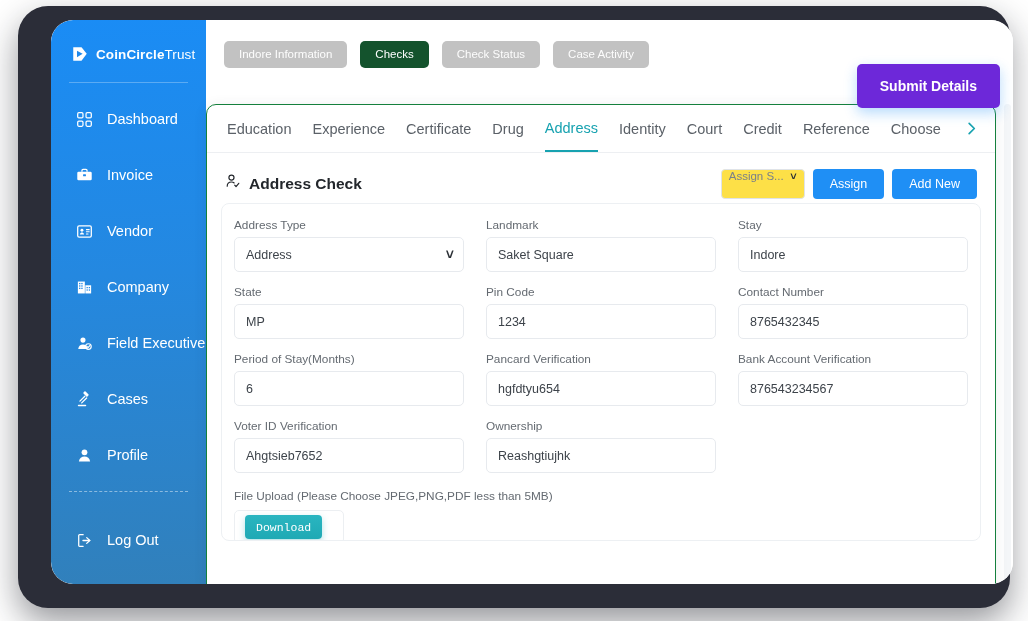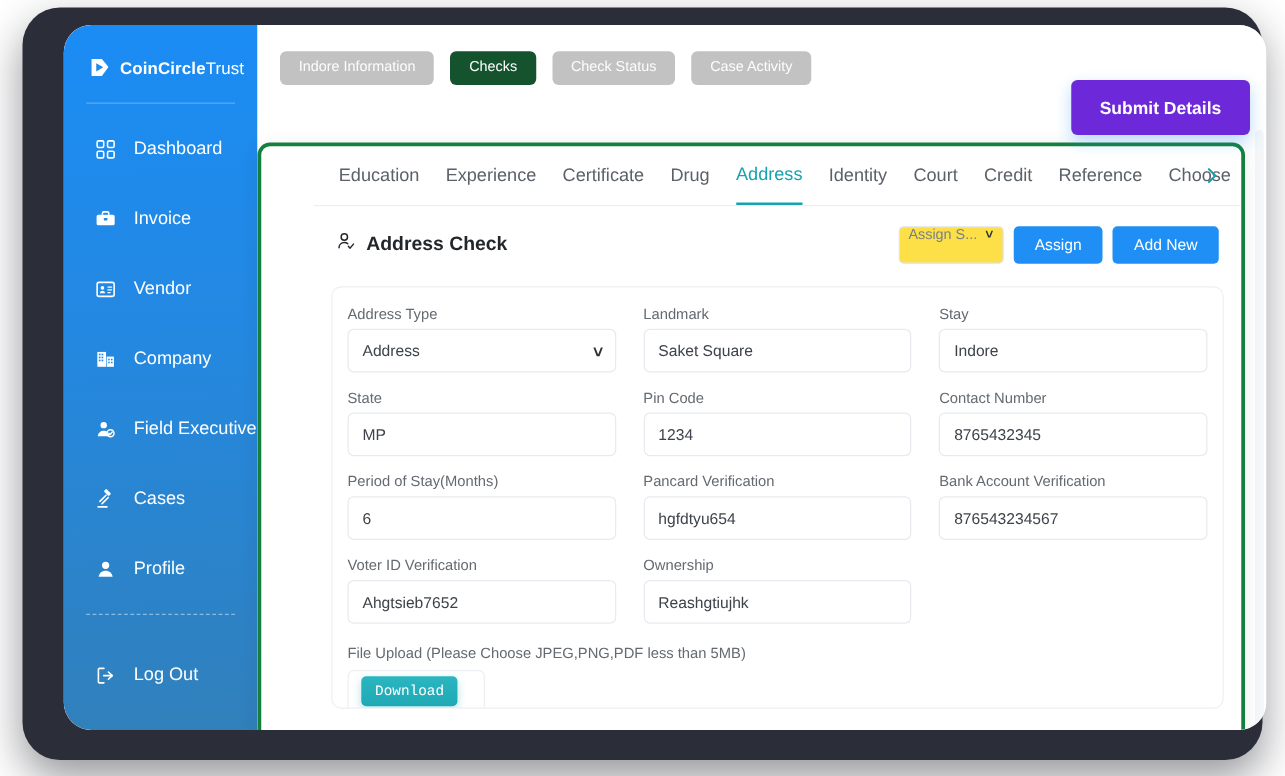--- a/index.html
+++ b/index.html
@@ -144,29 +144,28 @@
     font-weight: bold;
     cursor: pointer;
     box-shadow: 0 5px 13px rgba(31,143,245,.32);
     z-index: 5;
   }
 
   
   .card {
     position: absolute;
     left: 0px;
-    top: 94px;
+    top: 84px;
     width: 790px;
     height: 482px;
     background: #fff;
-    border: 3px solid #15803d;
+    border: 1px solid #15803d;
     border-radius: 10px 10px 0 0;
     box-shadow: 0 2px 14px rgba(40,50,70,.09);
     overflow: hidden;
-    padding-left: 42px;
   }
 
   .tabs {
     display: flex;
     align-items: center;
     gap: 21px;
     padding: 0 20px;
     height: 48px;
     border-bottom: 1px solid #edeff2;
     position: relative;
@@ -234,21 +233,21 @@
     border: none;
     border-radius: 4px;
     height: 30px;
     padding: 0 17px;
     font-family: "Liberation Sans", sans-serif;
     font-size: 12.5px;
     cursor: pointer;
   }
 
   .form-panel {
-    margin: 16px 14px 0 14px;
+    margin: 2px 14px 0 14px;
     border: 1px solid #edf0f3;
     border-radius: 8px;
     padding: 14px 12px 12px 12px;
     height: 338px;
     overflow: hidden;
   }
   .grid {
     display: grid;
     grid-template-columns: repeat(3, 1fr);
     column-gap: 22px;

